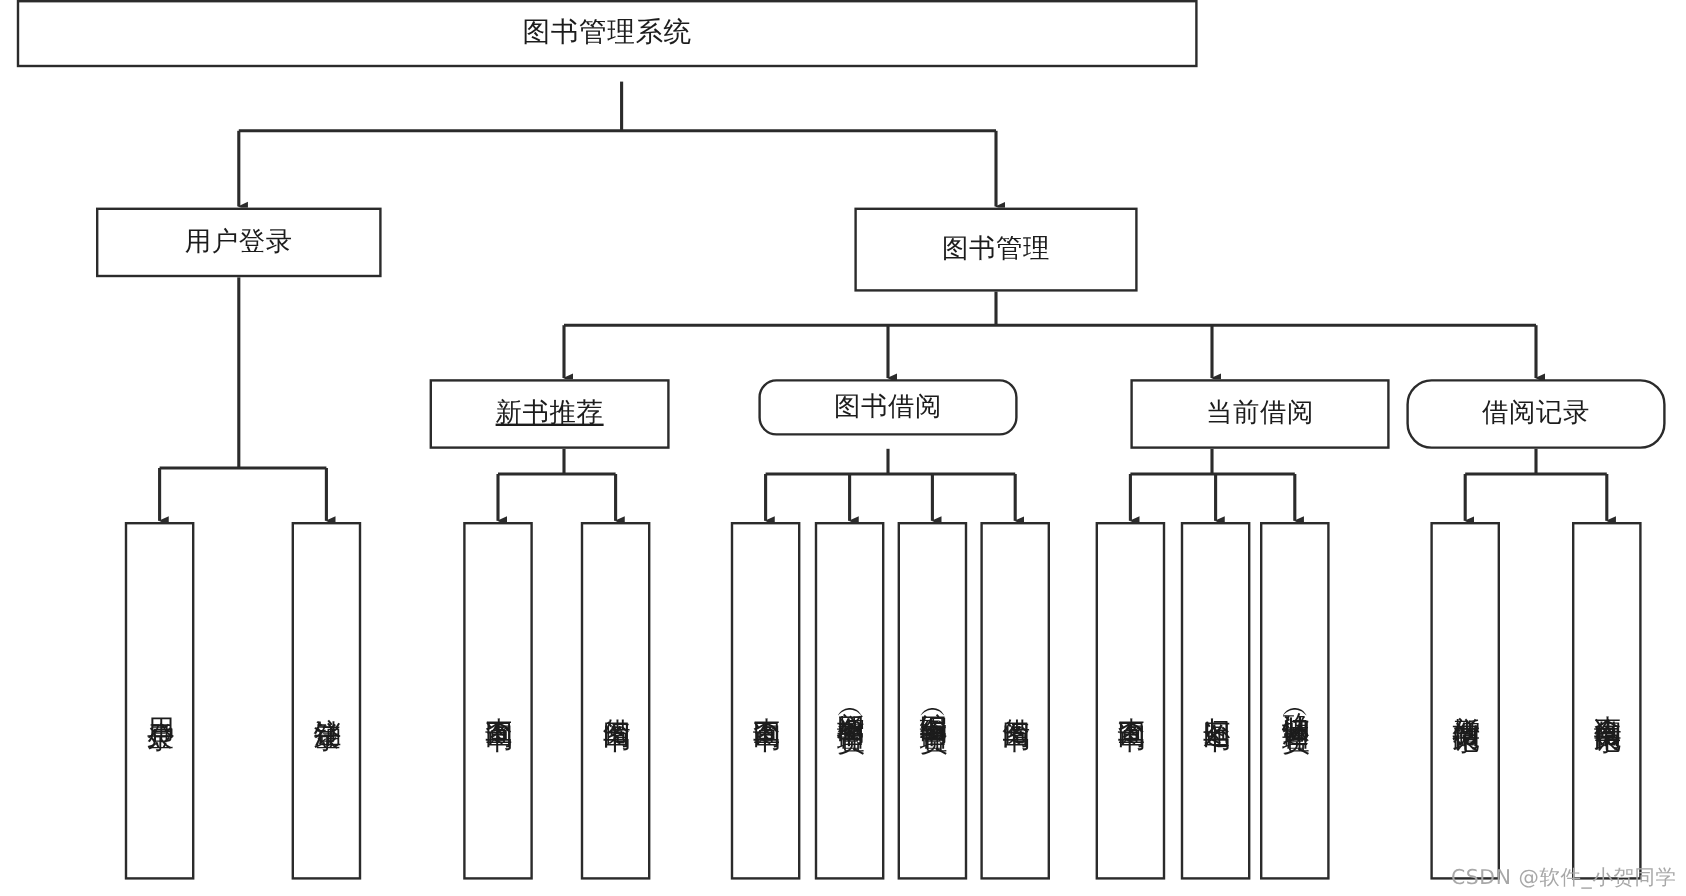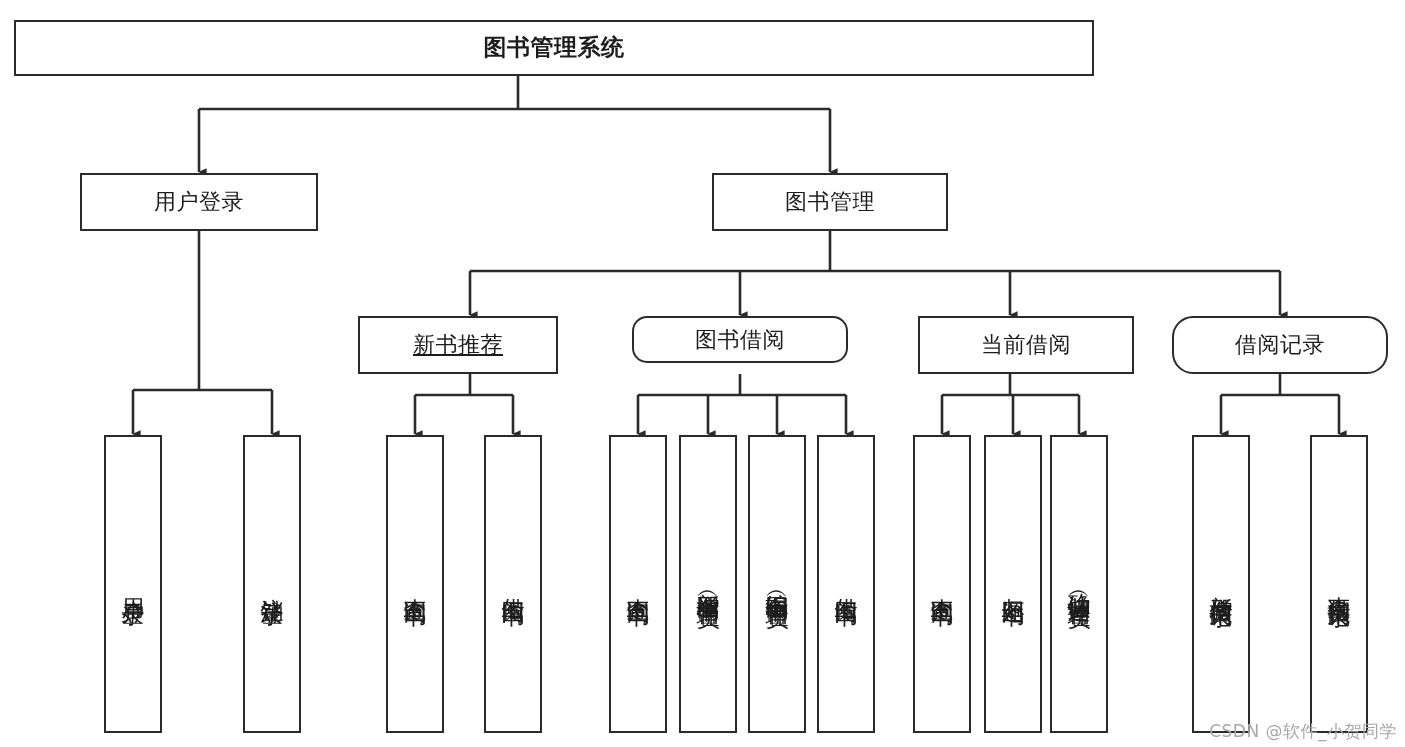--- a/index.html
+++ b/index.html
@@ -122,38 +122,38 @@
         <line x1="942" y1="395" x2="942" y2="434" marker-end="url(#arrowhead)"></line>
         <line x1="1013" y1="395" x2="1013" y2="434" marker-end="url(#arrowhead)"></line>
         <line x1="1079" y1="395" x2="1079" y2="434" marker-end="url(#arrowhead)"></line>
         <line x1="1280" y1="374" x2="1280" y2="395"></line>
         <line x1="1221" y1="395" x2="1339" y2="395"></line>
         <line x1="1221" y1="395" x2="1221" y2="434" marker-end="url(#arrowhead)"></line>
         <line x1="1339" y1="395" x2="1339" y2="434" marker-end="url(#arrowhead)"></line>
       </g>
   </svg>
 
-  <div class="node root horiz" style="left: 14px; top: 20px; width: 1080px; height: 56px; font-weight: bold;">
+  <div class="node root horiz" style="left: 14px; top: 0; width: 984px; height: 56px;">
     <span class="node-label">图书管理系统</span>
   </div>
 
   <div class="node horiz" style="left: 80px; top: 173px; width: 238px; height: 58px;">
     <span class="node-label">用户登录</span>
   </div>
-  <div class="node horiz" style="left: 712px; top: 173px; width: 236px; height: 58px;">
+  <div class="node horiz" style="left: 712px; top: 173px; width: 236px; height: 70px;">
     <span class="node-label">图书管理</span>
   </div>
 
   <div class="node horiz" style="left: 358px; top: 316px; width: 200px; height: 58px; text-decoration: underline;">
     <span class="node-label">新书推荐</span>
   </div>
   <div class="node horiz" style="left: 632px; top: 316px; width: 216px; height: 47px; border-radius: 15px;">
     <span class="node-label">图书借阅</span>
   </div>
-  <div class="node horiz" style="left: 918px; top: 316px; width: 216px; height: 58px;">
+  <div class="node horiz" style="left: 942px; top: 316px; width: 216px; height: 58px;">
     <span class="node-label">当前借阅</span>
   </div>
   <div class="node horiz" style="left: 1172px; top: 316px; width: 216px; height: 58px; border-radius: 21px;">
     <span class="node-label">借阅记录</span>
   </div>
 
   <div class="node vert" style="left: 104px; top: 435px; width: 58px; height: 298px;">
     <span class="node-label">用户登录</span>
   </div>
   <div class="node vert" style="left: 243px; top: 435px; width: 58px; height: 298px;">

